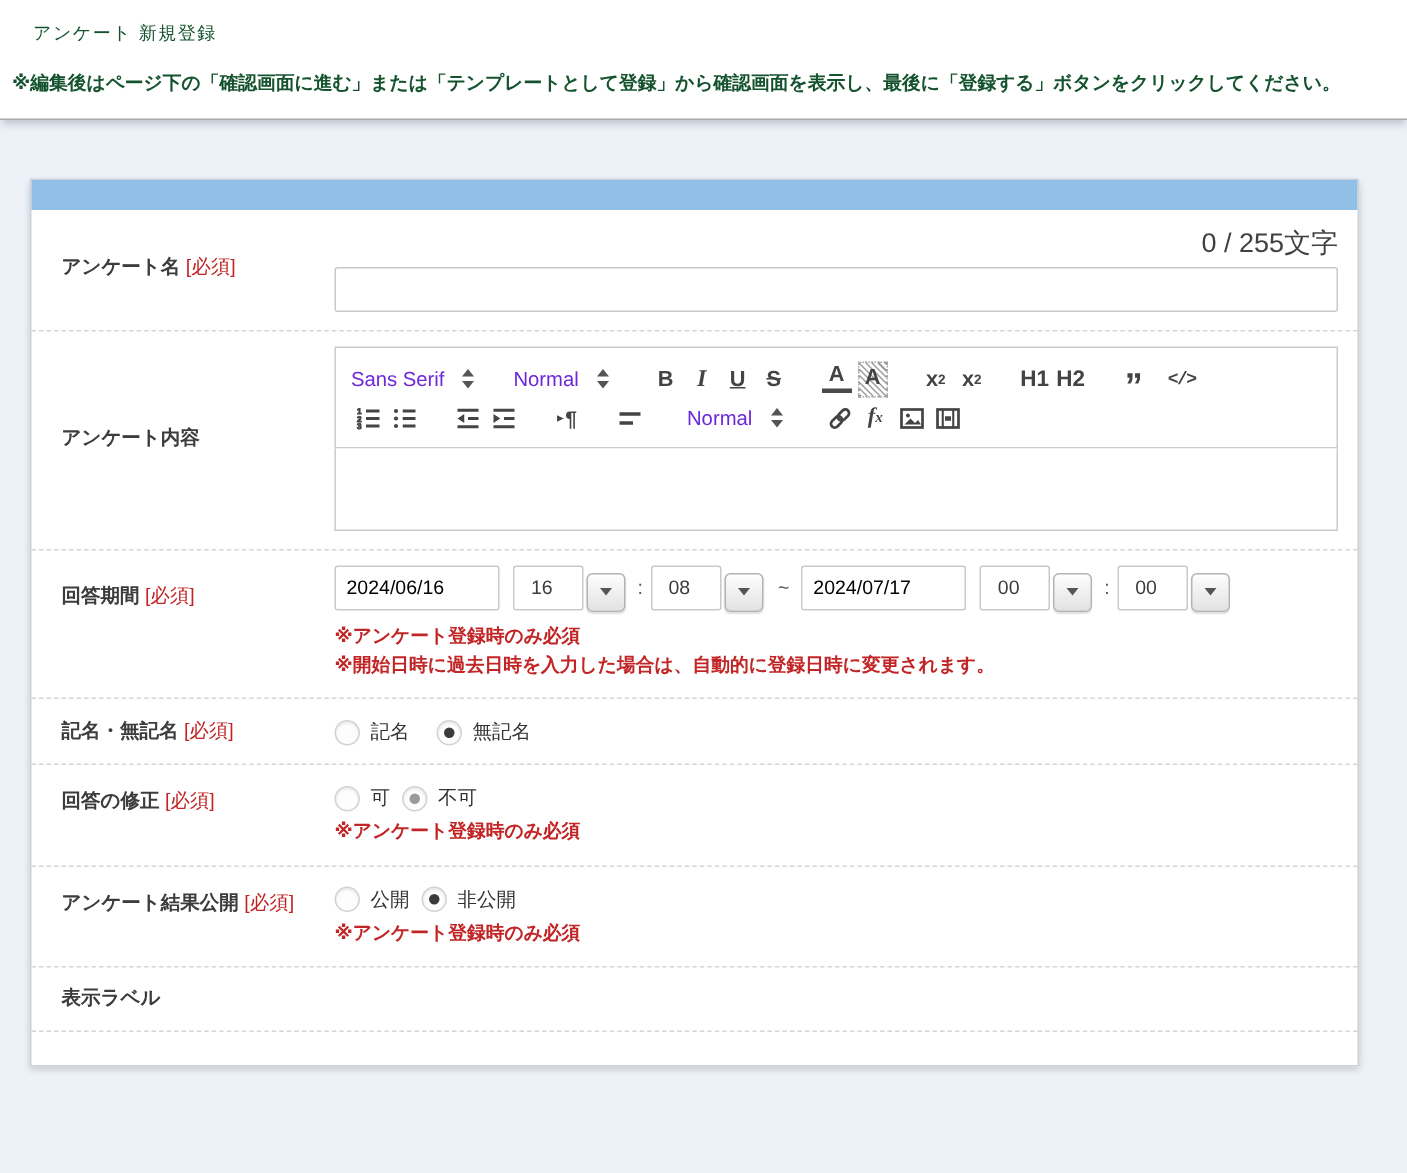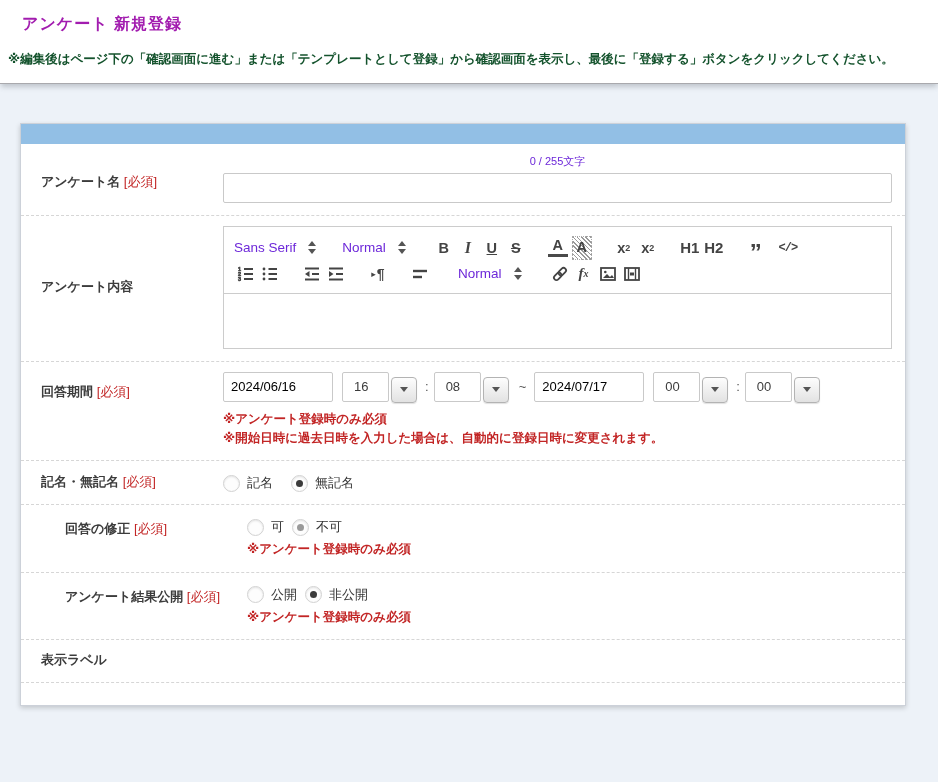--- a/index.html
+++ b/index.html
@@ -12,21 +12,21 @@
   }
   
   .page-header {
     background:#ffffff;
     padding:12px 8px 12px 0;
     border-bottom:1px solid #a9a9ad;
     box-shadow:0 4px 5px -1px rgba(90,95,105,.30);
     position:relative; z-index:2;
   }
   .page-title {
-    font-size:16px; font-weight:bold; color:#a21caf;
+    font-size:12px; font-weight:normal; color:#14532d;
     margin:2px 0 16px 22px; letter-spacing:1px;
   }
   .page-notice {
     color:#14532d; font-weight:bold; font-size:12.5px;
     margin:0 4px 2px 8px; line-height:1.4;
   }
   
   .panel {
     margin:39px 32px 0 20px;
     background:#fff;
@@ -43,22 +43,22 @@
   .flabel {
     width:182px; flex:none;
     font-weight:bold; font-size:13px; color:#3c3c3c;
     line-height:1.5;
   }
   .fcontent { flex:1; min-width:0; }
   .req { color:#c22525; font-weight:normal; }
   .self-center { align-self:center; }
   .pt18 { padding-top:18px; }
   .pt10 { padding-top:10px; }
-  .pt4  { padding-top:4px;margin-left:24px; }
-  .counter { text-align:center; font-size:11px; color:#6d28d9; margin-bottom:4px; }
+  .pt4  { padding-top:4px; }
+  .counter { text-align:right; font-size:18px; color:#404040; margin-bottom:4px; }
   .text-input {
     width:100%; height:30px;
     border:1px solid #c9c9c9; border-radius:2px;
     font-size:13px; padding:0 8px; background:#fff; outline:none;
   }
   
   .ql-toolbar {
     border:1px solid #ccc; padding:8px 10px 6px; color:#444;
     font-size:13px; background:#fff;
   }

